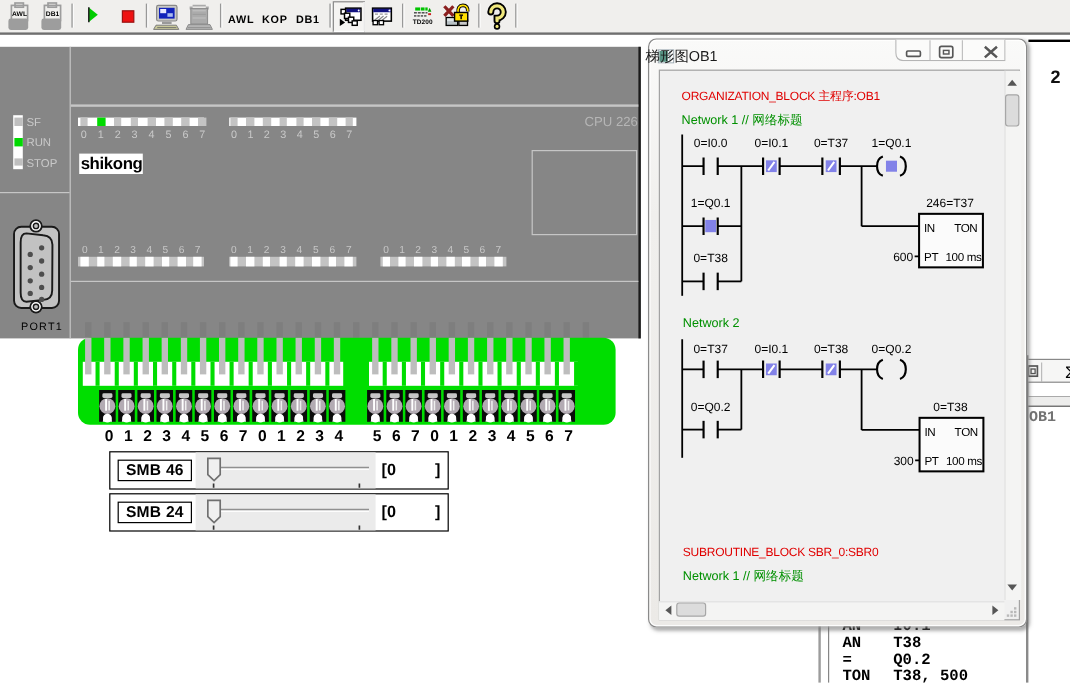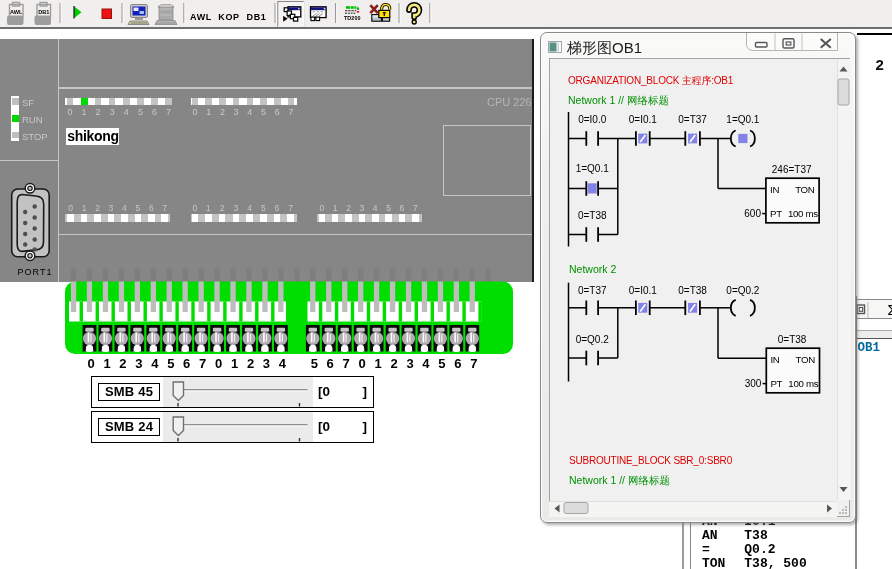--- a/index.html
+++ b/index.html
@@ -514,21 +514,21 @@
 <rect x="465.4" y="325" width="13.8" height="26.5" fill="#0b0b0b"></rect>
 <rect x="468.1" y="327.7" width="8.4" height="4" rx="1.2" fill="#c6c6c6"></rect>
 <circle cx="472.3" cy="338.5" r="6.6" fill="#b3abb3"></circle>
 <rect x="470.4" y="332.5" width="1.6" height="9.8" fill="#ffffff"></rect>
 <rect x="473.1" y="334" width="1.3" height="8" fill="#eeeeee"></rect>
 <polygon points="468.4,351.5 469.3,346.5 472.3,345 475.3,346.5 476.2,351.5" fill="#ffffff"></polygon>
 <circle cx="472.3" cy="348.4" r="3.6" fill="#ffffff"></circle>
 <text x="473.8" y="367.5" font-size="13" font-weight="bold" fill="#000" text-anchor="middle" font-family="Liberation Sans, sans-serif">7</text>
 </svg>
 <div style="position:absolute;left:90.5px;top:375.6px;width:283px;height:32.3px;background:#fff;border:1.3px solid #000;box-sizing:border-box"></div>
-<div style="position:absolute;left:97.7px;top:382.8px;width:62.7px;height:17.9px;background:#fff;border:1.4px solid #000;box-sizing:border-box;font-weight:bold;font-size:13px;text-align:center;line-height:15.5px;letter-spacing:0.2px">SMB 45</div>
+<div style="position:absolute;left:97.7px;top:382.8px;width:62.7px;height:17.9px;background:#fff;border:1.4px solid #000;box-sizing:border-box;font-weight:bold;font-size:13px;text-align:center;line-height:15.5px;letter-spacing:0.2px">SMB 46</div>
 <div style="position:absolute;left:163px;top:377.2px;width:150px;height:29.5px;background:#ebebeb"></div>
 <svg width="160" height="32" viewBox="0 0 160 32" style="position:absolute;left:160px;top:376.6px">
 <line x1="24" y1="12.7" x2="147.5" y2="12.7" stroke="#909090" stroke-width="1.6"></line>
 <line x1="24" y1="14" x2="147.5" y2="14" stroke="#fdfdfd" stroke-width="1.2"></line>
 <path d="M13.2 5 L23.5 5 L23.5 18.5 L18.4 23.5 L13.2 18.5 Z" fill="#f0f0f0" stroke="#707070" stroke-width="1.4"></path>
 <line x1="18" y1="26" x2="18" y2="29.5" stroke="#333" stroke-width="1.4"></line>
 <line x1="139.5" y1="26" x2="139.5" y2="29.5" stroke="#333" stroke-width="1.4"></line>
 </svg>
 <div style="position:absolute;left:318px;top:383.6px;font-weight:bold;font-size:13.5px">[0</div>
 <div style="position:absolute;left:362.5px;top:383.6px;font-weight:bold;font-size:13.5px">]</div>
@@ -552,38 +552,38 @@
 <svg class="abs" width="36" height="20" viewBox="0 0 36 20" style="left:856.8px;top:300px">
     <rect x="0" y="5" width="7.5" height="8.5" fill="none" stroke="#555" stroke-width="1.4"></rect>
     <rect x="2.2" y="7.5" width="3.4" height="3.8" fill="none" stroke="#555" stroke-width="1.1"></rect>
     <line x1="11" y1="2" x2="11" y2="18" stroke="#bbb" stroke-width="1"></line>
     <text x="30.5" y="15" font-size="14" fill="#333" font-family="Liberation Serif, serif">Σ</text>
   </svg>
 <div class="abs" style="left:856.8px;top:318.3px;width:35.2px;height:1.2px;background:#888"></div>
 <div class="abs" style="left:856.8px;top:329.5px;width:35.2px;height:1px;background:#aaa"></div>
 <div class="abs" style="left:856.8px;top:330.5px;width:35.2px;height:7.4px;background:#ededec"></div>
 <div class="abs" style="left:856.8px;top:337.9px;width:35.2px;height:1.6px;background:#555"></div>
-<div class="abs" style="left:857.5px;top:340.5px;font-family:'Liberation Mono',monospace;font-size:12.5px;font-weight:bold;color:#0369a1">OB1</div>
+<div class="abs" style="left:857.5px;top:340.5px;font-family:'Liberation Mono',monospace;font-size:12.5px;font-weight:bold;color:#737373">OB1</div>
 <div class="abs" style="left:682.3px;top:518px;width:2px;height:51px;background:#9c9c9c"></div>
 <div class="abs" style="left:689.6px;top:518px;width:1.6px;height:51px;background:#868686"></div>
 <div class="abs" style="left:702px;top:514.5px;font-family:'Liberation Mono',monospace;font-size:13px;line-height:13px;font-weight:bold;color:#000;white-space:pre">AN</div>
 <div class="abs" style="left:744.3px;top:514.5px;font-family:'Liberation Mono',monospace;font-size:13px;line-height:13px;font-weight:bold;color:#000;white-space:pre">I0.1</div>
 <div class="abs" style="left:702px;top:528.5px;font-family:'Liberation Mono',monospace;font-size:13px;line-height:13px;font-weight:bold;color:#000;white-space:pre">AN</div>
 <div class="abs" style="left:744.3px;top:528.5px;font-family:'Liberation Mono',monospace;font-size:13px;line-height:13px;font-weight:bold;color:#000;white-space:pre">T38</div>
 <div class="abs" style="left:702px;top:542.5px;font-family:'Liberation Mono',monospace;font-size:13px;line-height:13px;font-weight:bold;color:#000;white-space:pre">=</div>
 <div class="abs" style="left:744.3px;top:542.5px;font-family:'Liberation Mono',monospace;font-size:13px;line-height:13px;font-weight:bold;color:#000;white-space:pre">Q0.2</div>
 <div class="abs" style="left:702px;top:556.5px;font-family:'Liberation Mono',monospace;font-size:13px;line-height:13px;font-weight:bold;color:#000;white-space:pre">TON</div>
 <div class="abs" style="left:744.3px;top:556.5px;font-family:'Liberation Mono',monospace;font-size:13px;line-height:13px;font-weight:bold;color:#000;white-space:pre">T38, 500</div>
 <div class="abs" style="left:539.5px;top:32px;width:316px;height:491px;background:linear-gradient(#fafaf9,#f0efed 30%,#eceae7);border:1.2px solid #8a8a8a;border-radius:7px;box-sizing:border-box;box-shadow:2px 2px 3px rgba(100,100,100,0.5), inset 0 0 0 1.2px rgba(255,255,255,0.85)"></div>
 <svg class="abs" width="14" height="12" viewBox="0 0 14 12" style="left:548px;top:41px">
 <rect x="0.5" y="0.5" width="13" height="11" fill="#fdfdfd" stroke="#9aa7b0" stroke-width="1"></rect>
 <rect x="1.5" y="1.5" width="7" height="9" fill="#569181"></rect>
 <rect x="9.5" y="1.5" width="1.5" height="9" fill="#c8d0d4"></rect>
 </svg>
-<div class="abs" style="left:567px;top:38.7px;font-size:15px;color:#1a1a1a">梯形图OB1</div>
+<div class="abs" style="left:538px;top:38.7px;font-size:12px;color:#1a1a1a">梯形图OB1</div>
 <svg class="abs" width="92" height="18" viewBox="0 0 92 18" style="left:745.5px;top:32.8px">
 <path d="M0.5 0 L0.5 11 Q0.5 17 6.5 17.5 L91.5 17.5 L91.5 0" fill="#fbfbfa" stroke="#b5b5b5" stroke-width="1"></path>
 <line x1="29" y1="0.5" x2="29" y2="17" stroke="#c0c0c0" stroke-width="1"></line>
 <line x1="56" y1="0.5" x2="56" y2="17" stroke="#c0c0c0" stroke-width="1"></line>
 <rect x="9.5" y="9.5" width="11.5" height="4.5" fill="none" stroke="#575757" stroke-width="1.4" rx="1"></rect>
 <rect x="37" y="5.7" width="11" height="9.3" fill="none" stroke="#575757" stroke-width="1.4" rx="1.5"></rect>
 <rect x="40.2" y="9" width="4.6" height="3" fill="none" stroke="#575757" stroke-width="1.2"></rect>
 <path d="M74.7 6 L84.8 14.8 M84.8 6 L74.7 14.8" stroke="#565656" stroke-width="2.1"></path>
 </svg>
 <div class="abs" style="left:548.5px;top:57.5px;width:301px;height:459px;background:#f0f0f0;border:1px solid #a3a3a3;box-sizing:border-box"></div>

